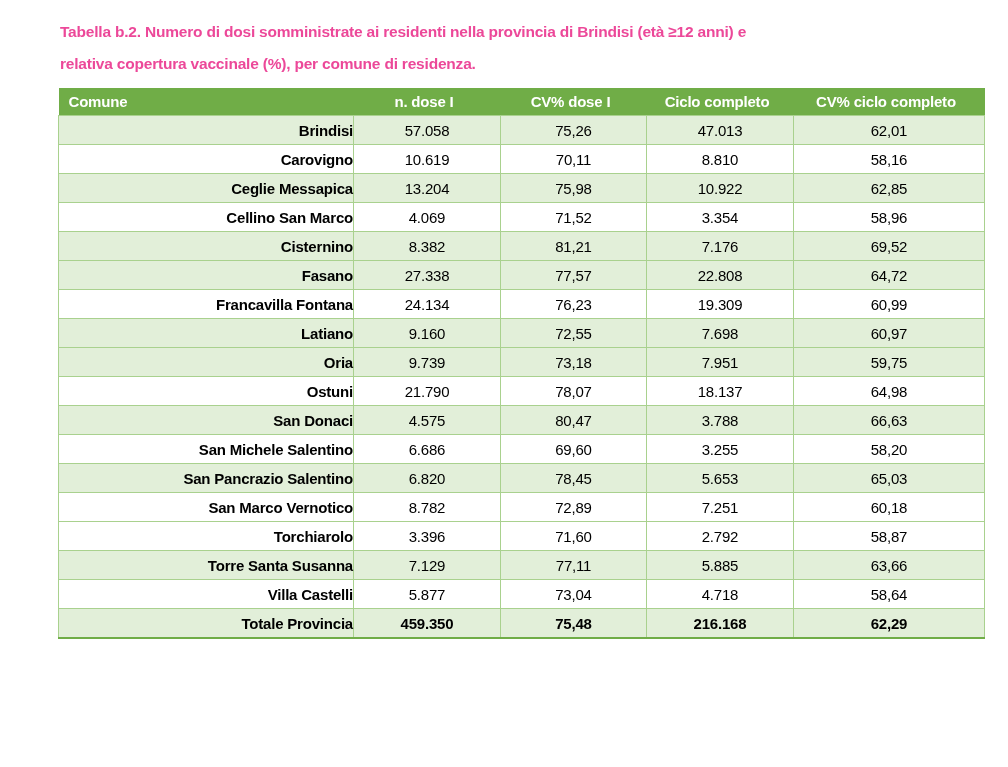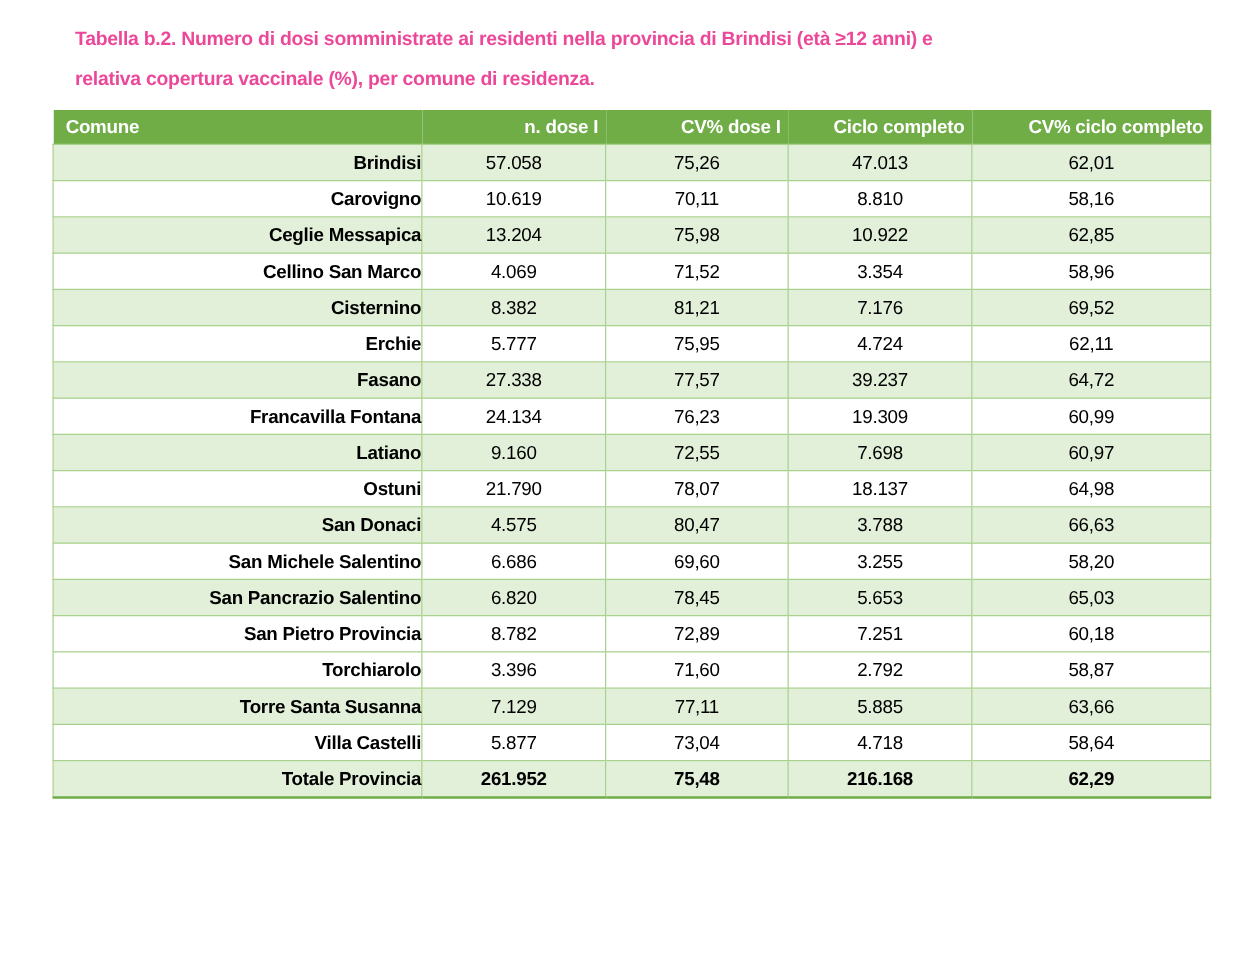--- a/index.html
+++ b/index.html
@@ -24,35 +24,34 @@
     top: 16px;
     width: 940px;
     font-size: 15.5px;
     font-weight: bold;
     letter-spacing: -0.2px;
     line-height: 32px;
     color: #ec4899;
   }
   table.vax {
     position: absolute;
-    left: 42px;
+    left: 58px;
     top: 88px;
     width: 926px;
     border-collapse: collapse;
     table-layout: fixed;
     font-size: 15px;
   }
   table.vax th {
     background: var(--header-bg, #70AD47);
     color: var(--header-text, #ffffff);
     font-weight: bold;
     font-size: 15px;
     height: 27px;
     padding: 0 6px 0 0;
-    text-align: right;
     border: none;
     letter-spacing: -0.2px;
   }
   table.vax th.col-comune {
     text-align: left;
     padding: 0 0 0 10px;
   }
   table.vax td {
     border: 1px solid var(--border, #A9D18E);
     height: 28px;
@@ -131,48 +130,48 @@
           <td>3.354</td>
           <td>58,96</td>
         </tr>
         <tr class="band">
           <td class="comune">Cisternino</td>
           <td>8.382</td>
           <td>81,21</td>
           <td>7.176</td>
           <td>69,52</td>
         </tr>
-        <tr>
-          <td class="comune">Erchie</td>
-          <td>5.777</td>
-          <td>75,95</td>
-          <td>4.724</td>
-          <td>62,11</td>
-        </tr>
         <tr class="band">
           <td class="comune">Fasano</td>
           <td>27.338</td>
           <td>77,57</td>
-          <td>39.237</td>
+          <td>22.808</td>
           <td>64,72</td>
         </tr>
         <tr>
           <td class="comune">Francavilla Fontana</td>
           <td>24.134</td>
           <td>76,23</td>
           <td>19.309</td>
           <td>60,99</td>
         </tr>
         <tr class="band">
           <td class="comune">Latiano</td>
           <td>9.160</td>
           <td>72,55</td>
           <td>7.698</td>
           <td>60,97</td>
         </tr>
+        <tr class="band">
+          <td class="comune">Oria</td>
+          <td>9.739</td>
+          <td>73,18</td>
+          <td>7.951</td>
+          <td>59,75</td>
+        </tr>
         <tr>
           <td class="comune">Ostuni</td>
           <td>21.790</td>
           <td>78,07</td>
           <td>18.137</td>
           <td>64,98</td>
         </tr>
         <tr class="band">
           <td class="comune">San Donaci</td>
           <td>4.575</td>
@@ -188,21 +187,21 @@
           <td>58,20</td>
         </tr>
         <tr class="band">
           <td class="comune">San Pancrazio Salentino</td>
           <td>6.820</td>
           <td>78,45</td>
           <td>5.653</td>
           <td>65,03</td>
         </tr>
         <tr>
-          <td class="comune">San Pietro Provincia</td>
+          <td class="comune">San Marco Vernotico</td>
           <td>8.782</td>
           <td>72,89</td>
           <td>7.251</td>
           <td>60,18</td>
         </tr>
         <tr>
           <td class="comune">Torchiarolo</td>
           <td>3.396</td>
           <td>71,60</td>
           <td>2.792</td>
@@ -217,21 +216,21 @@
         </tr>
         <tr>
           <td class="comune">Villa Castelli</td>
           <td>5.877</td>
           <td>73,04</td>
           <td>4.718</td>
           <td>58,64</td>
         </tr>
         <tr class="band total">
           <td class="comune">Totale Provincia</td>
-          <td>261.952</td>
+          <td>459.350</td>
           <td>75,48</td>
           <td>216.168</td>
           <td>62,29</td>
         </tr>
       </tbody>
   </table>
 
 </div>
 
 </body></html>

